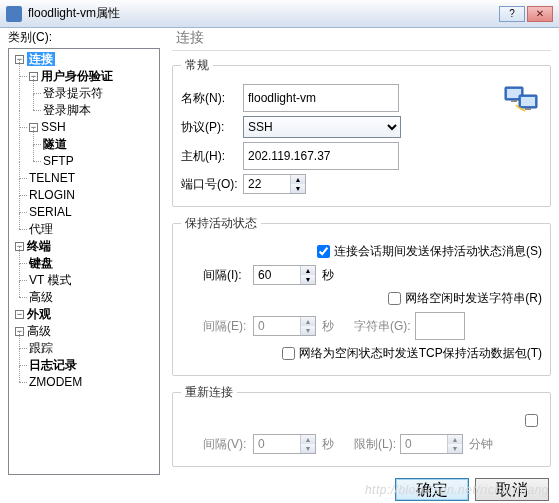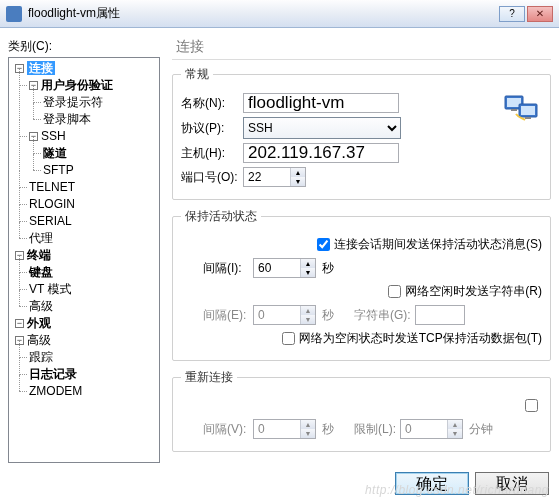--- a/index.html
+++ b/index.html
@@ -41,21 +41,21 @@
   .winbtn.close { background: linear-gradient(#f4c0bf, #e48a87); border-color:#c56a67; color:#5b1a18;}
   .content {
     position: absolute;
     top: 28px; left:0; right:0; bottom:0;
     display: flex;
     flex-direction: column;
   }
   .body {
     flex: 1;
     display: flex;
-    padding: 10px 8px 0 8px;
+    padding: 1px 8px 0 8px;
   }
   .left-col { width: 152px; display:flex; flex-direction:column;}
   .cat-label { margin-bottom: 2px; }
   .tree {
     flex:1;
     border: 1px solid #828790;
     background: #fff;
     padding: 2px 2px;
     overflow: auto;
     line-height: 17px;
@@ -110,25 +110,25 @@
     margin: 0 0 8px 0;
     padding: 6px 8px 8px 8px;
     position: relative;
   }
   legend { padding: 0 4px; color:#333; }
   .row { display:flex; align-items:center; margin: 4px 0; }
   .row label.fld { width: 62px; }
   .row .unit { margin-left: 6px; }
   .row .gap { width: 20px; }
   input[type=text].txt {
-    height: 20px;
+    height: 28px;
     border:1px solid #abadb3;
     padding: 1px 4px;
     font-family:inherit;
-    font-size:17px;
+    font-size:12px;
   }
   .txt.wide { width: 156px; }
   select.combo {
     height: 22px;
     width: 158px;
     border:1px solid #7b8a99;
     background:linear-gradient(#fdfdfe,#eef2f7);
     font-family:inherit;
     font-size:12px;
   }

